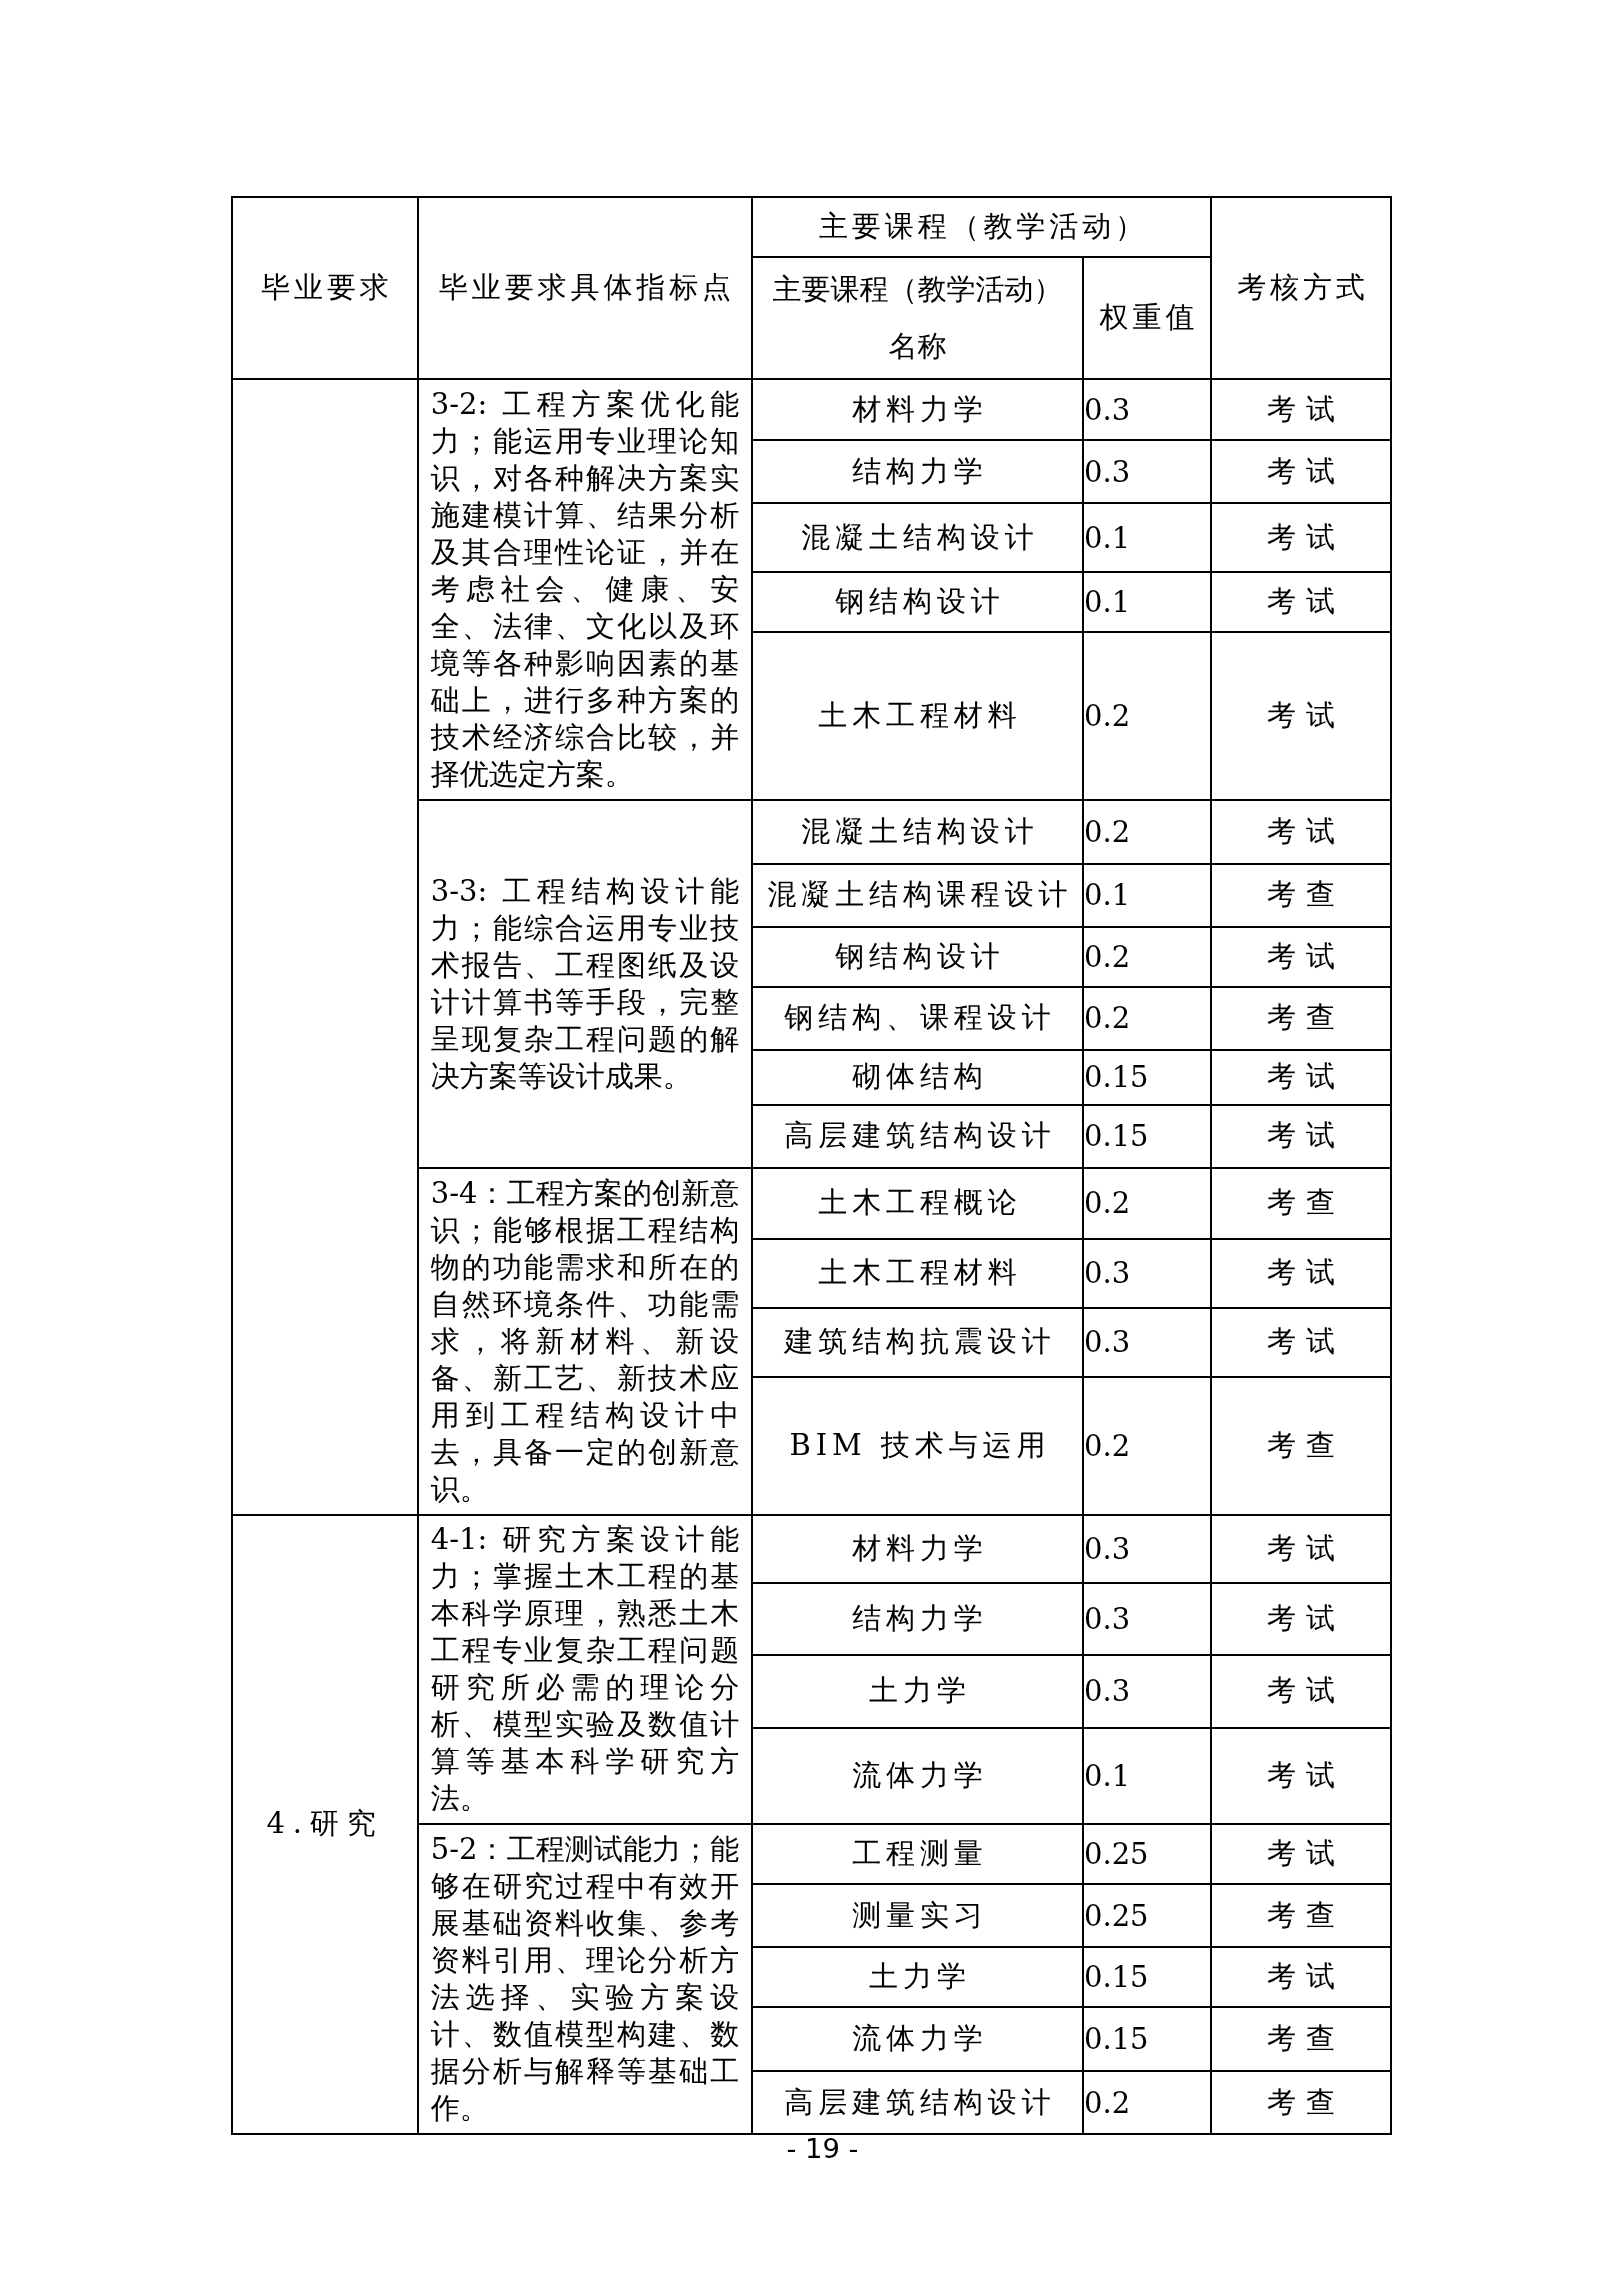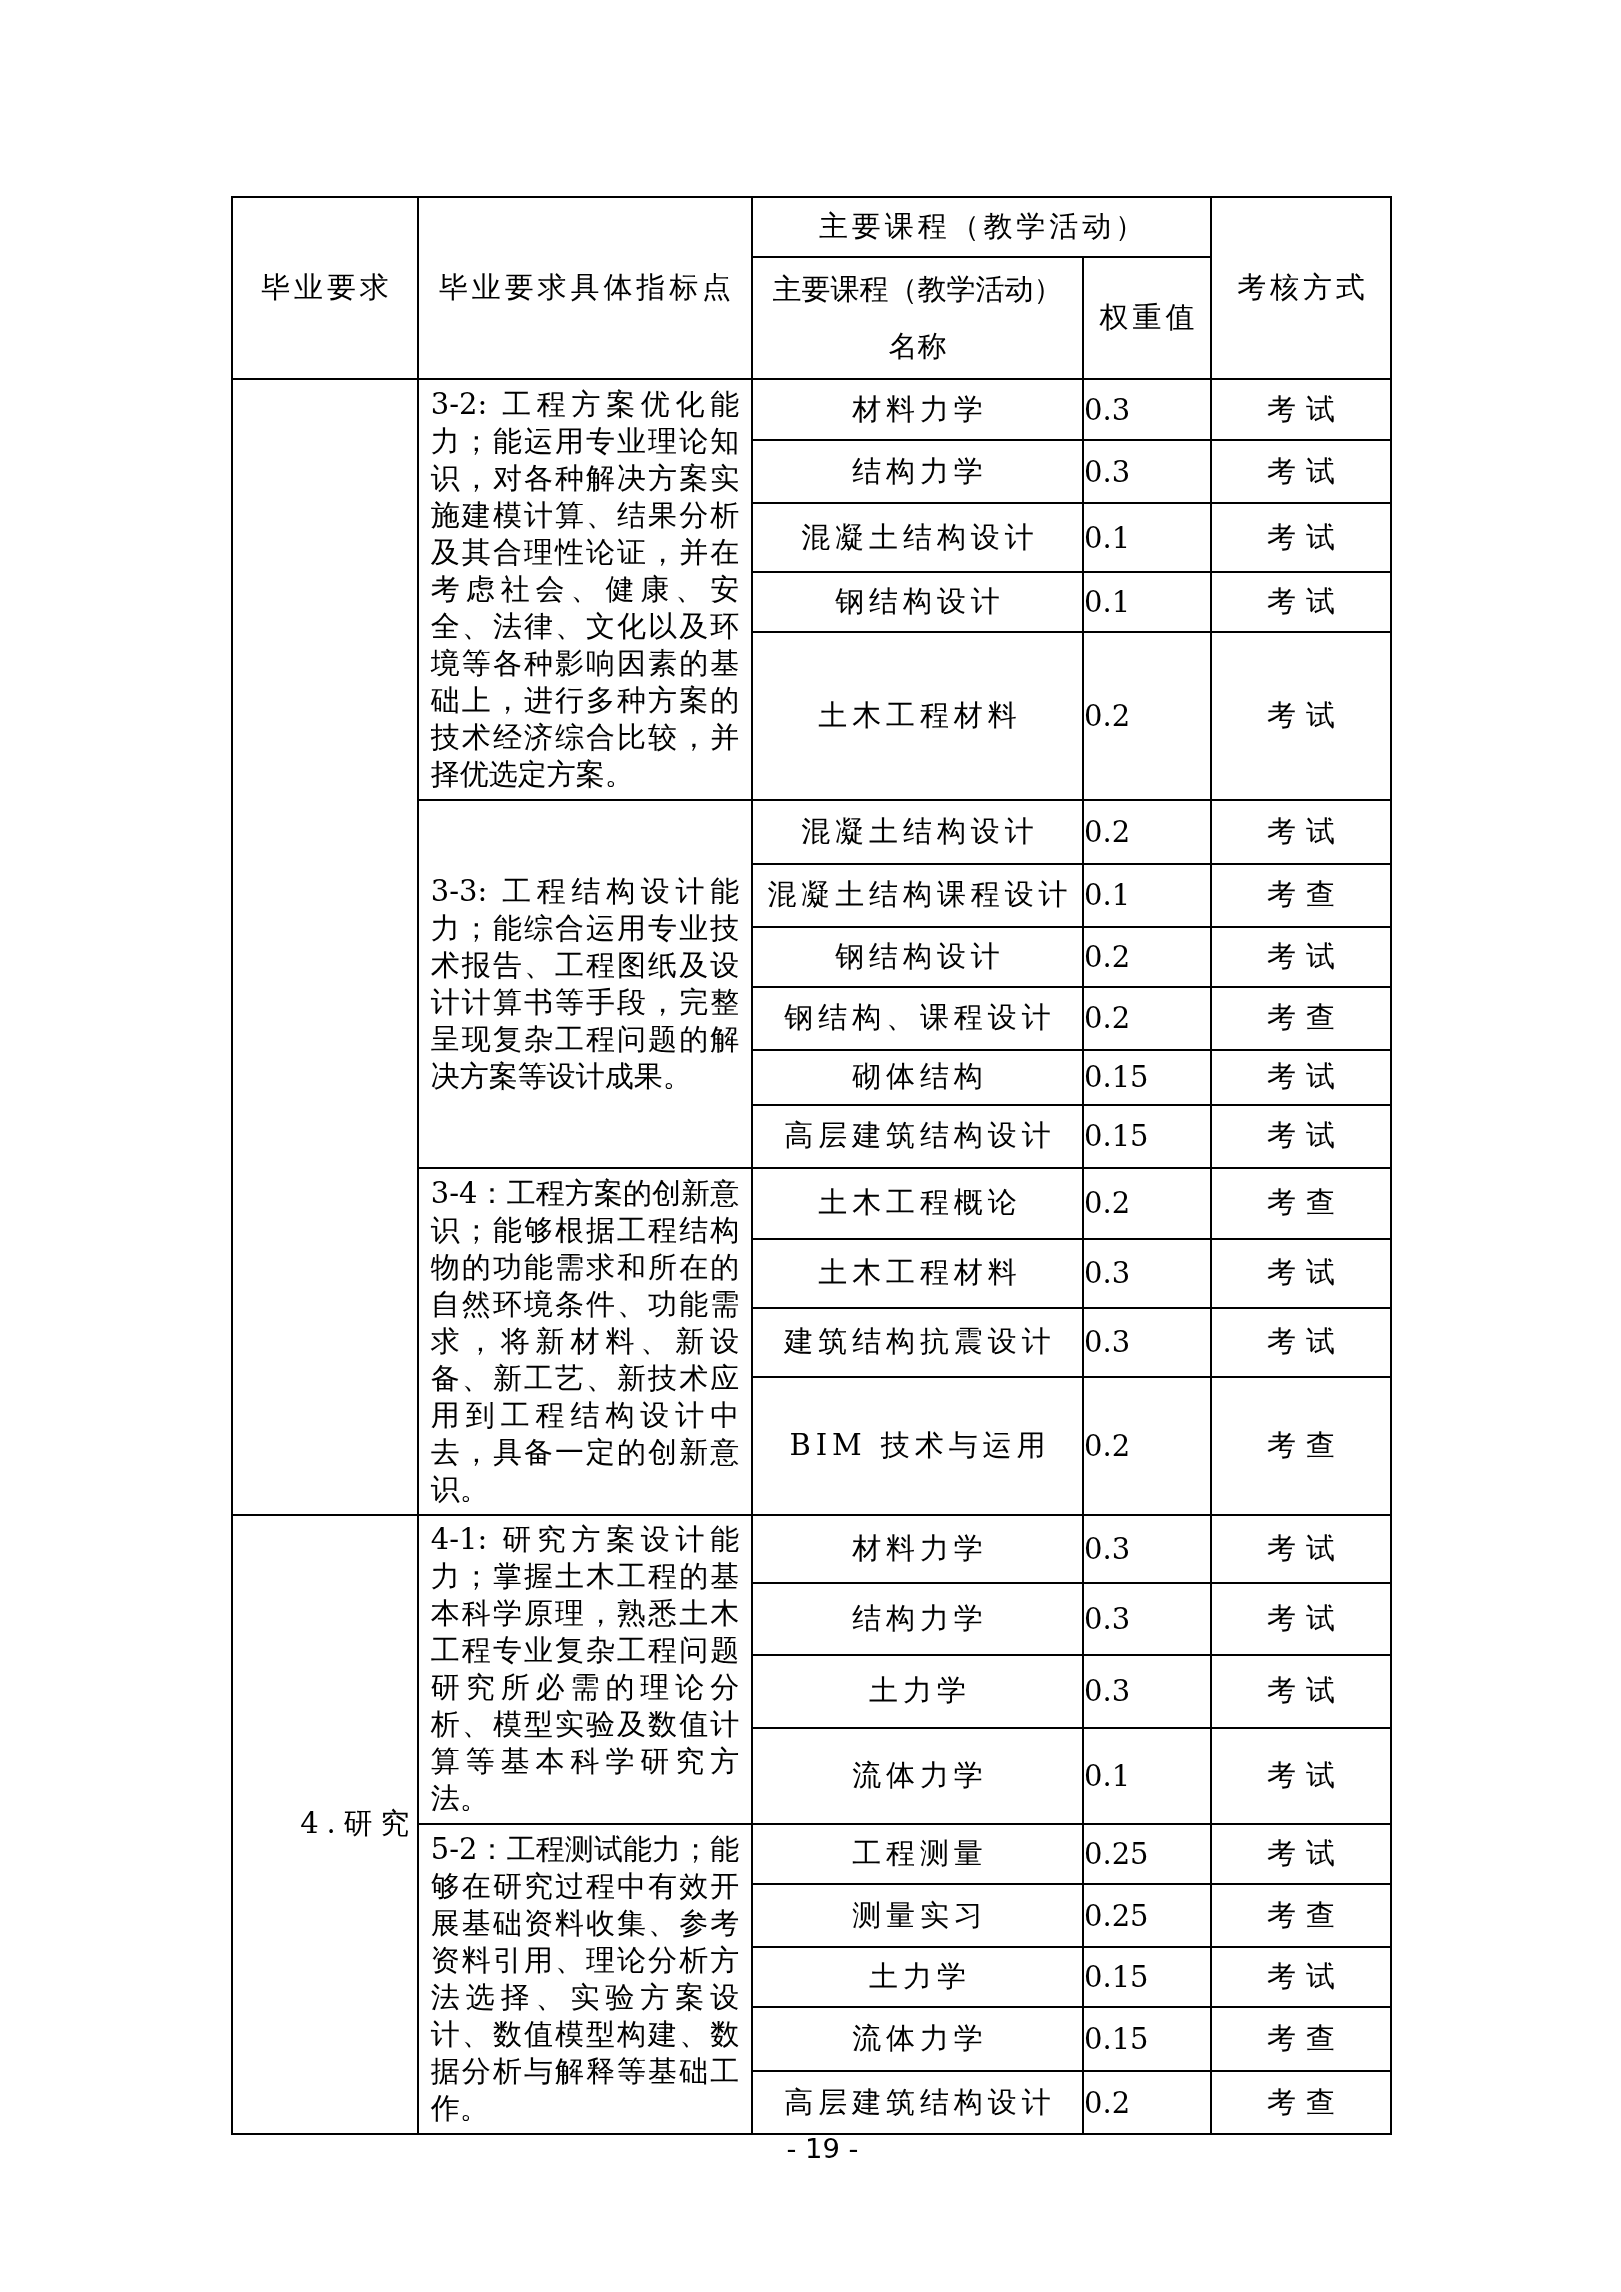--- a/index.html
+++ b/index.html
@@ -38,21 +38,21 @@
     font-family: Liberation Serif, serif;
   }
   .hdr-course-name {
     text-align: center;
     letter-spacing: 0;
     padding: 0 9px;
     line-height: 1.95;
   }
   
   .req-cell {
-    text-align: right;
+    text-align: center;
     letter-spacing: 7.8px;
     padding-left: 0;
     white-space: nowrap;
   }
   .indicator-cell {
     text-align: justify;
     text-justify: inter-character;
     padding: 5.9px 11.8px;
     line-height: 37px;
     margin-top: 26px;

